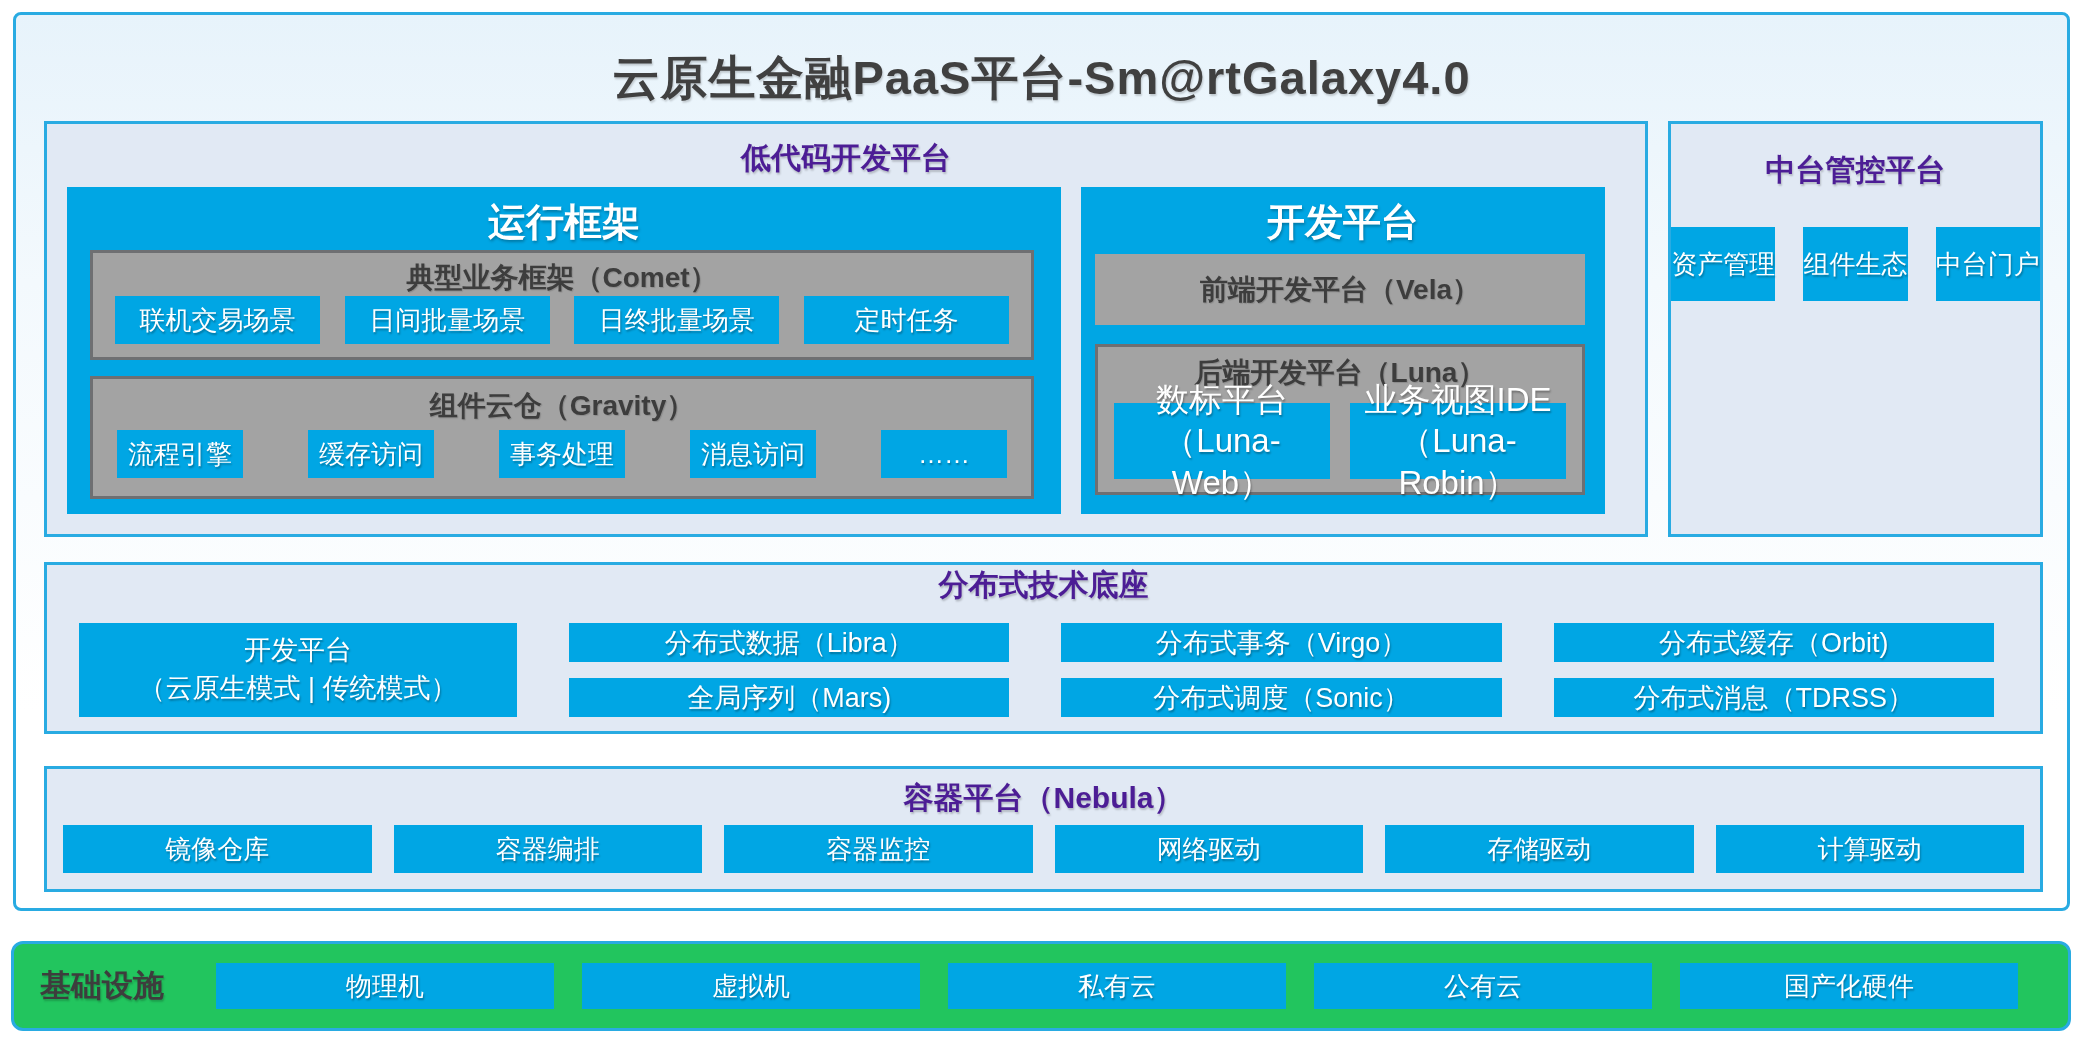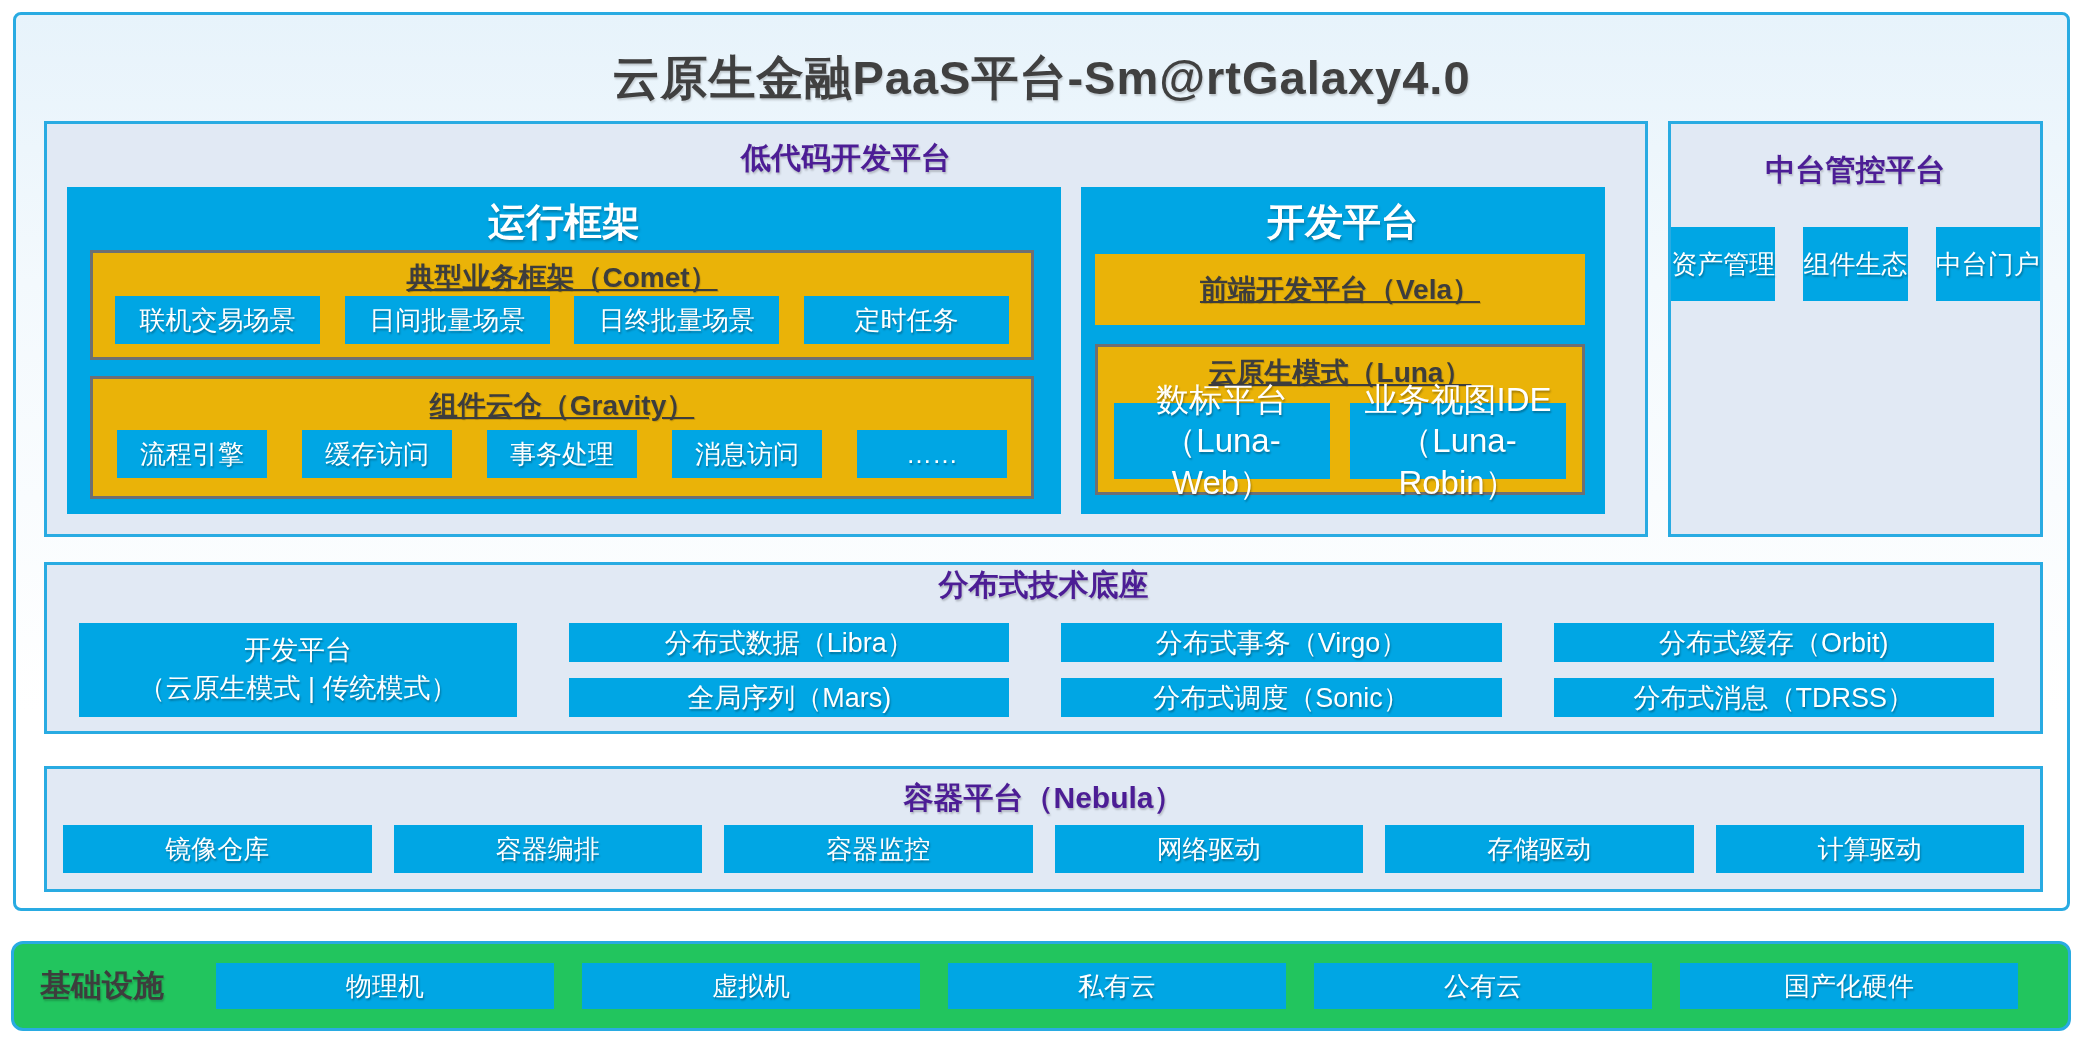--- a/index.html
+++ b/index.html
@@ -28,34 +28,34 @@
   .mid-btn{width:286px;height:74px;}
 
   
   .cyan-panel{position:absolute;background:#00a6e4;box-sizing:border-box;}
   .cyan-title{text-align:center;color:#ffffff;font-size:38px;font-weight:700;
               padding-top:10px;text-shadow:1px 2px 3px rgba(0,0,0,.28);}
   .runtime{left:20px;top:63px;width:994px;height:327px;}
   .devplat{left:1034px;top:63px;width:524px;height:327px;}
 
   
-  .white-box{position:absolute;background:#eab308;box-sizing:border-box;text-decoration:underline;}
+  .white-box{position:absolute;background:#a3a3a3;box-sizing:border-box;}
   .bordered{border:3px solid #6e6f72;}
   .white-box-title{text-align:center;font-size:28px;font-weight:700;color:#3d3d3d;
                    text-shadow:1px 1px 1px rgba(0,0,0,.15);}
   .comet{left:23px;top:63px;width:944px;height:110px;}
   .comet .white-box-title{margin-top:6px;}
   .gravity{left:23px;top:189px;width:944px;height:123px;}
   .gravity .white-box-title{margin-top:8px;}
   .comet-row{position:absolute;left:22px;right:22px;top:43px;height:48px;
              display:flex;justify-content:space-between;}
   .comet-row .btn{width:205px;}
   .gravity-row{position:absolute;left:24px;right:24px;top:51px;height:48px;
                display:flex;justify-content:space-between;}
-  .gravity-row .btn{width:150px;}
+  .gravity-row .btn{width:126px;}
 
   .frontend{left:14px;top:67px;width:490px;height:71px;
             display:flex;align-items:center;justify-content:center;}
   .frontend .white-box-title{margin:0;}
   .backend{left:14px;top:157px;width:490px;height:151px;}
   .backend .white-box-title{margin-top:7px;}
   .backend-row{position:absolute;left:16px;right:16px;top:56px;height:76px;display:flex;gap:20px;}
   .backend-row .btn{flex:1;flex-direction:column;line-height:1.25;font-size:33px;}
 
   
@@ -122,21 +122,21 @@
       </div>
 
       <div class="cyan-panel devplat">
         <div class="cyan-title">开发平台</div>
 
         <div class="white-box frontend">
           <div class="white-box-title">前端开发平台（Vela）</div>
         </div>
 
         <div class="white-box bordered backend">
-          <div class="white-box-title">云原生模式（Luna）</div>
+          <div class="white-box-title">后端开发平台（Luna）</div>
           <div class="backend-row">
             <div class="btn">
               <span>数标平台</span>
               <span>（Luna-Web）</span>
             </div>
             <div class="btn">
               <span>业务视图IDE</span>
               <span>（Luna-Robin）</span>
             </div>
           </div>

